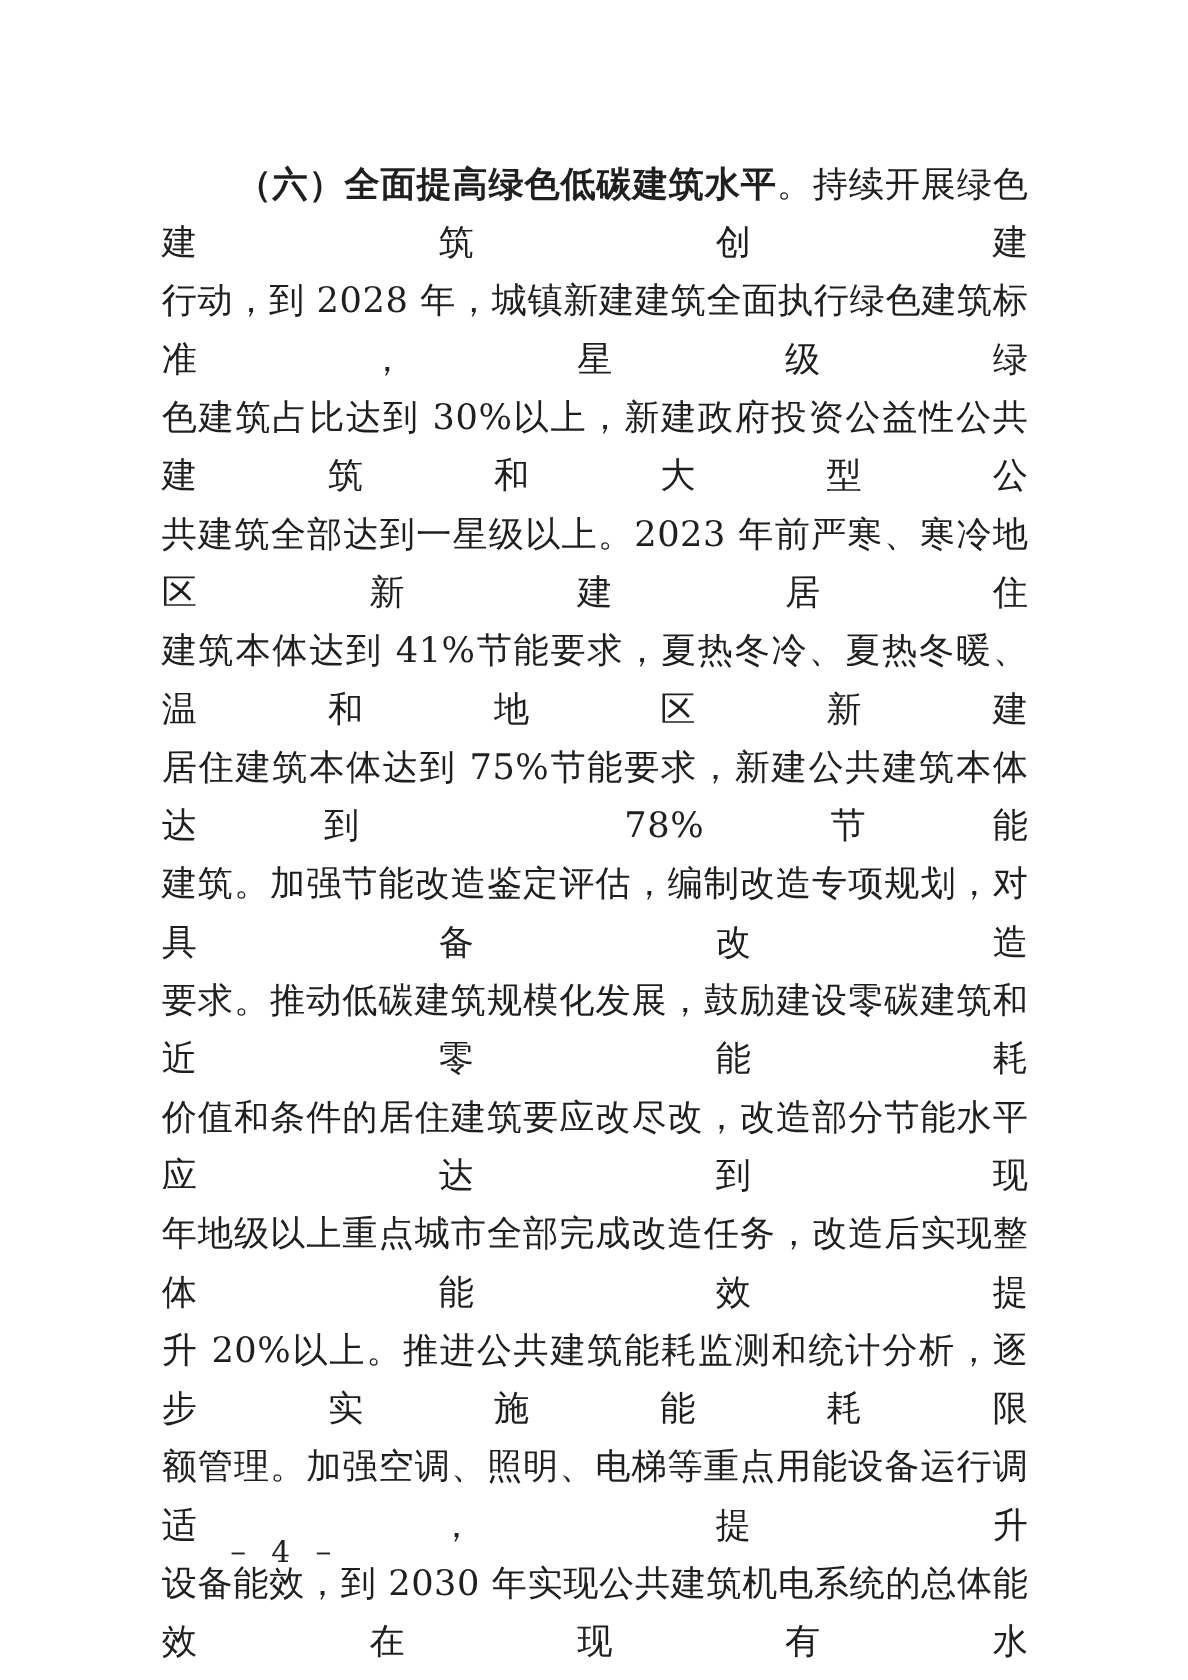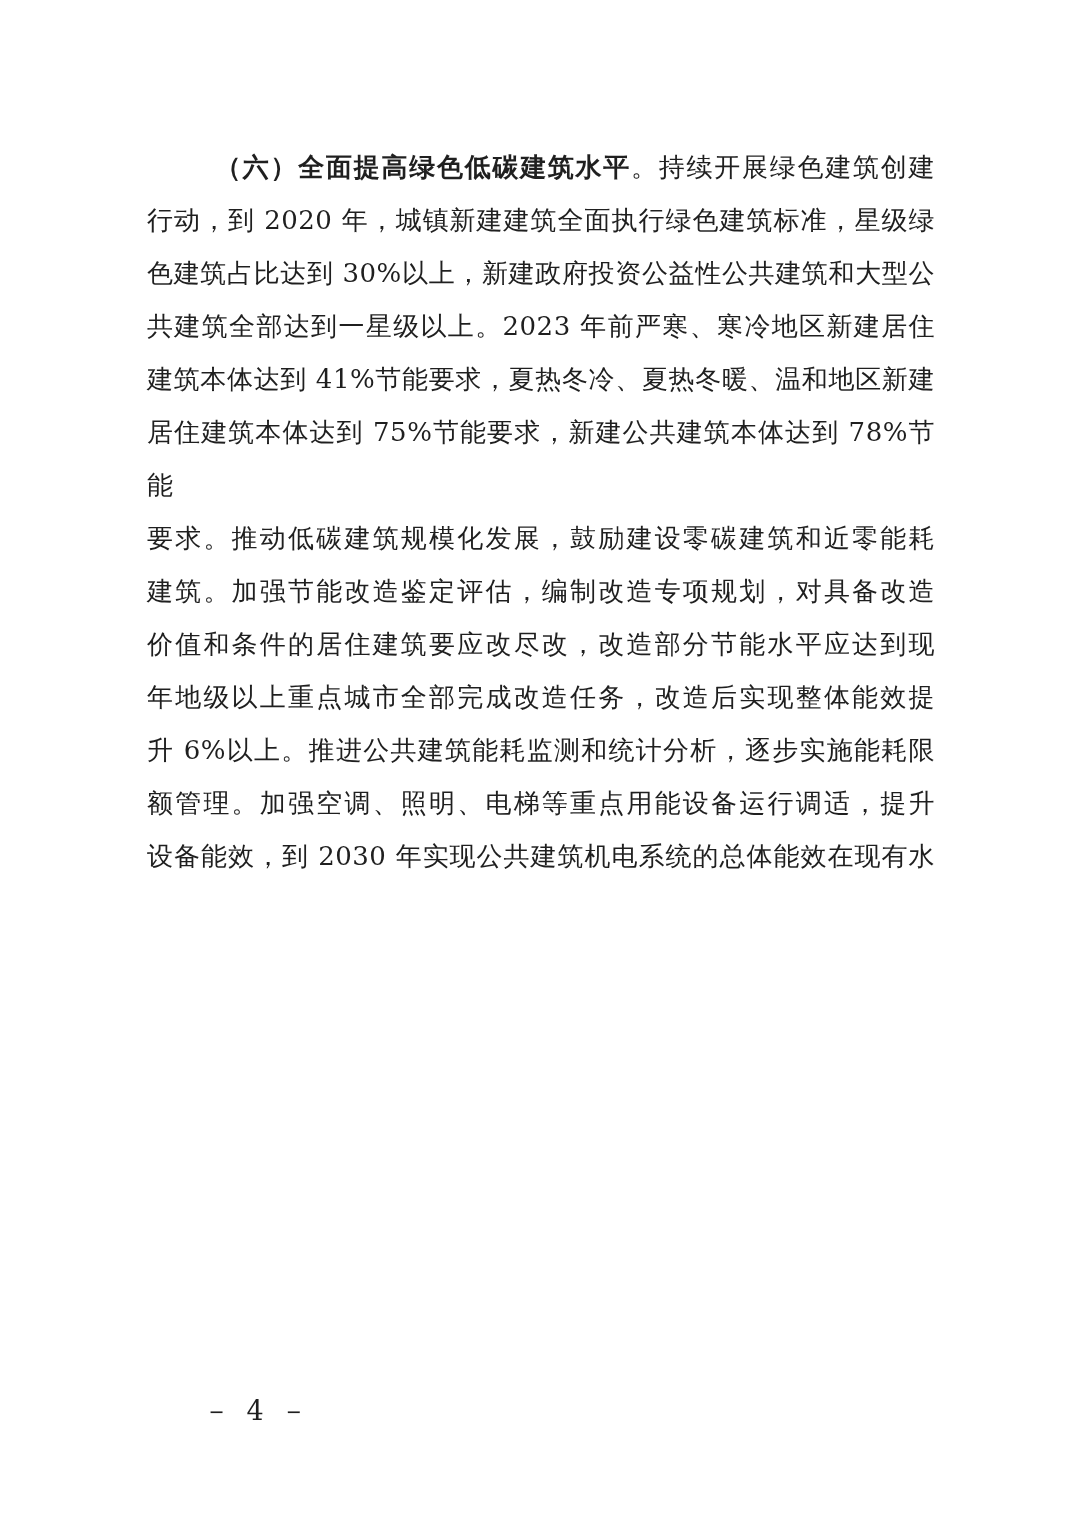--- a/index.html
+++ b/index.html
@@ -17,21 +17,21 @@
   }
   .doc-body {
     position: absolute;
     left: 147px;
     top: 141px;
     width: 788px;
   }
   .ln {
     margin: 0;
     padding: 0;
-    font-size: 26px;
+    font-size: 32px;
     line-height: 53px;
     color: #1f1f1f;
     text-align: justify;
     text-align-last: justify;
     white-space: normal;
     letter-spacing: 0.5px;
   }
   .ln.indent {
     text-indent: 68px;
   }
@@ -48,29 +48,29 @@
     font-family: "DejaVu Serif", "Liberation Serif", serif;
   }
 </style>
 </head>
 <body>
 
 <div class="page">
   <div class="doc-body">
 
     <p class="ln indent"><span class="hd">（六）全面提高绿色低碳建筑水平</span><span>。持续开展绿色建筑创建</span></p>
-    <p class="ln"><span>行动，到 2020 年，城镇新建建筑全面执行绿色建筑标准，星级绿</span></p>
+    <p class="ln"><span>行动，到 2028 年，城镇新建建筑全面执行绿色建筑标准，星级绿</span></p>
     <p class="ln"><span>色建筑占比达到 30%以上，新建政府投资公益性公共建筑和大型公</span></p>
     <p class="ln"><span>共建筑全部达到一星级以上。2023 年前严寒、寒冷地区新建居住</span></p>
     <p class="ln"><span>建筑本体达到 41%节能要求，夏热冬冷、夏热冬暖、温和地区新建</span></p>
     <p class="ln"><span>居住建筑本体达到 75%节能要求，新建公共建筑本体达到 78%节能</span></p>
+    <p class="ln"><span>建筑。加强节能改造鉴定评估，编制改造专项规划，对具备改造</span></p>
     <p class="ln"><span>要求。推动低碳建筑规模化发展，鼓励建设零碳建筑和近零能耗</span></p>
-    <p class="ln"><span>建筑。加强节能改造鉴定评估，编制改造专项规划，对具备改造</span></p>
     <p class="ln"><span>价值和条件的居住建筑要应改尽改，改造部分节能水平应达到现</span></p>
     <p class="ln"><span>年地级以上重点城市全部完成改造任务，改造后实现整体能效提</span></p>
-    <p class="ln"><span>升 6%以上。推进公共建筑能耗监测和统计分析，逐步实施能耗限</span></p>
+    <p class="ln"><span>升 20%以上。推进公共建筑能耗监测和统计分析，逐步实施能耗限</span></p>
     <p class="ln"><span>额管理。加强空调、照明、电梯等重点用能设备运行调适，提升</span></p>
     <p class="ln"><span>设备能效，到 2030 年实现公共建筑机电系统的总体能效在现有水</span></p>
 
   </div>
 
   <div class="page-number">－ 4 －</div>
 </div>
 
 </body></html>

